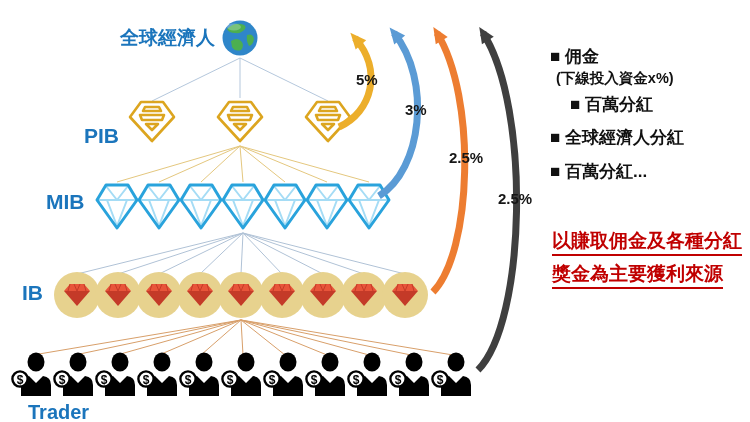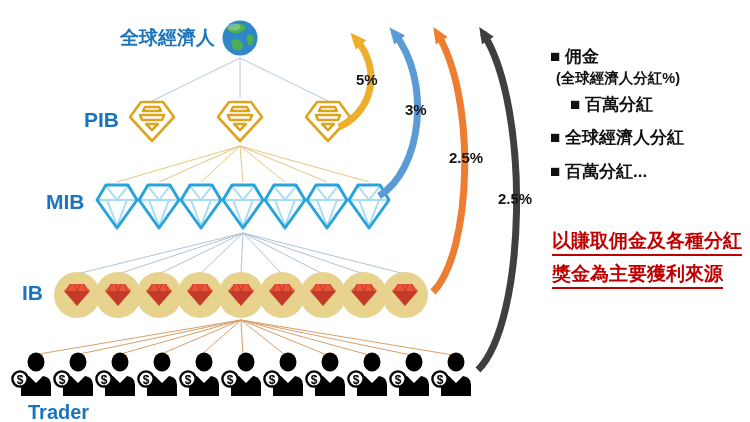--- a/index.html
+++ b/index.html
@@ -66,21 +66,21 @@
 
   <svg id="globe" width="38" height="38" viewBox="0 0 38 38">
     <circle cx="19" cy="19" r="17.5" fill="#2F86C9"></circle>
     <path d="M6,10 Q12,4 20,5 Q26,6 24,10 Q20,15 14,14 Q8,14 6,10 Z" fill="#4CAF50"></path>
     <path d="M10,22 Q16,18 20,22 Q24,26 20,31 Q14,33 11,28 Z" fill="#4CAF50"></path>
     <path d="M26,16 Q32,14 33,20 Q32,26 28,27 Q25,22 26,16 Z" fill="#4CAF50"></path>
     <ellipse cx="13" cy="8" rx="7" ry="3.5" fill="rgba(255,255,255,0.25)"></ellipse>
   </svg>
 
   <div id="root-label">全球經濟人</div>
-  <div class="lvl-label" style="left:84px;top:108px;">PIB</div>
+  <div class="lvl-label" style="left:84px;top:124px;">PIB</div>
   <div class="lvl-label" style="left:46px;top:190px;">MIB</div>
   <div class="lvl-label" style="left:22px;top:281px;">IB</div>
   <div class="lvl-label" style="left:28px;top:391px;font-size:20px;margin-top:10px;">Trader</div>
 
   <div class="row" id="row-pib">
   <svg width="50" height="46" viewBox="0 0 50 46">
     <g fill="none" stroke="#DCA51F" stroke-width="2.6" stroke-linejoin="round">
       <path d="M14,4 L36,4 L47,19 L25,43 L3,19 Z"></path>
       <path d="M18,9 L32,9 L34,13 L16,13 Z"></path>
       <path d="M13,17 L37,17 L35,22 L15,22 Z"></path>
@@ -351,21 +351,21 @@
   <span class="pct" style="left:356px;top:71px;">5%</span>
   <span class="pct" style="left:405px;top:101px;">3%</span>
   <span class="pct" style="left:449px;top:149px;">2.5%</span>
   <span class="pct" style="left:498px;top:190px;">2.5%</span>
 
   <div class="legend">
     <div class="legend-item" style="top:45px;">
       <span>■</span>
       <span>佣金</span>
     </div>
-    <div class="legend-sub" style="top:69px;">(全球經濟人分紅%)</div>
+    <div class="legend-sub" style="top:69px;">(下線投入資金x%)</div>
     <div class="legend-item" style="top:93px;margin-left:20px;">
       <span>■</span>
       <span>百萬分紅</span>
     </div>
     <div class="legend-item" style="top:126px;">
       <span>■</span>
       <span>全球經濟人分紅</span>
     </div>
     <div class="legend-item" style="top:160px;">
       <span>■</span>

